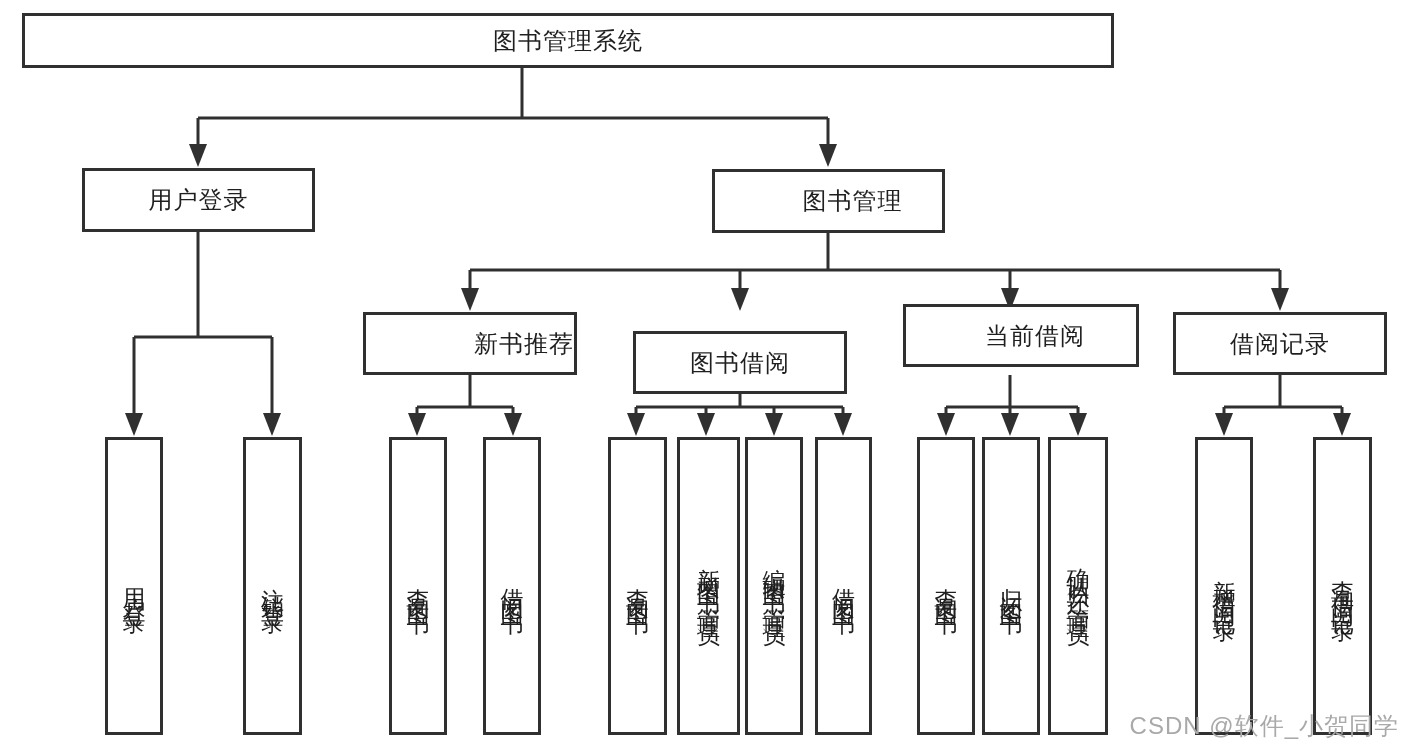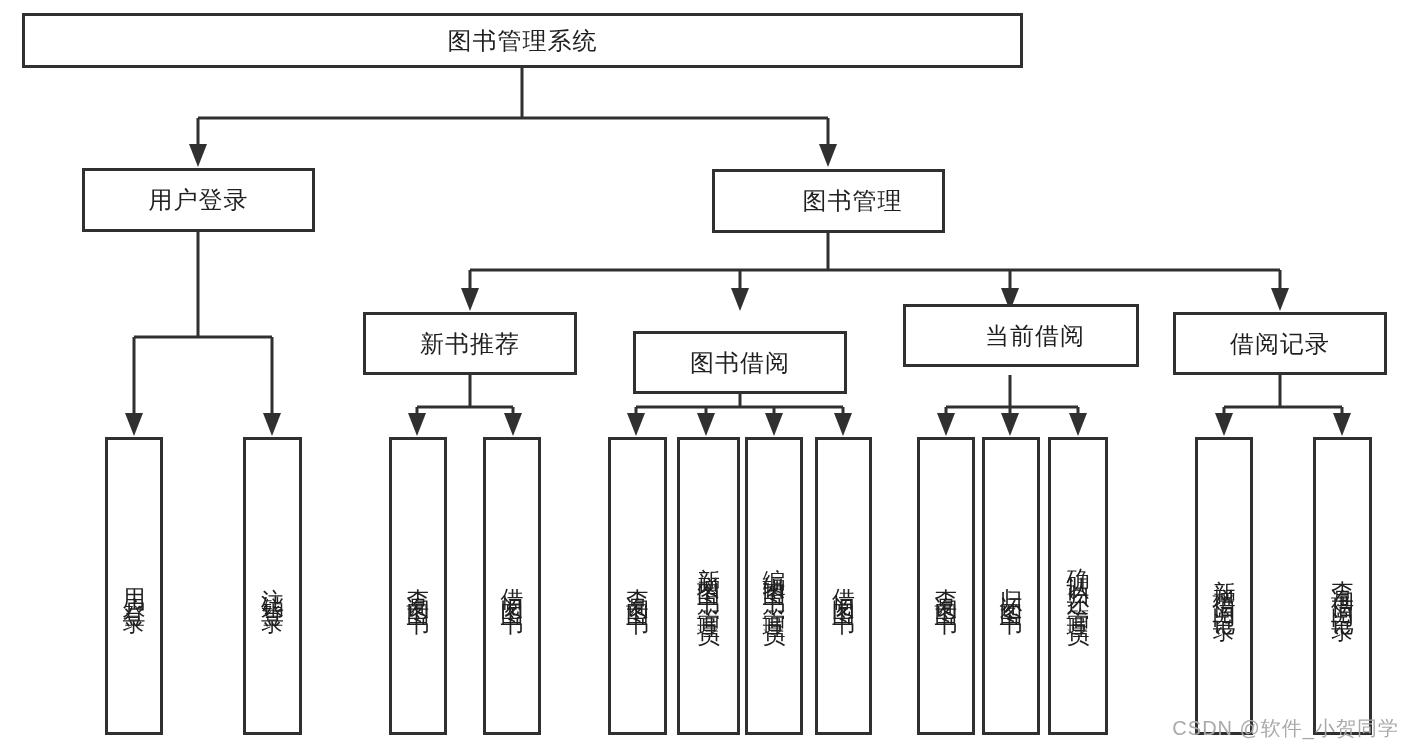--- a/index.html
+++ b/index.html
@@ -41,21 +41,21 @@
     text-orientation: mixed;
     font-size: 23px;
     letter-spacing: 8px;
     line-height: 1;
     color: #1f1f1f;
   }
   .watermark {
     position: absolute;
     right: 6px;
     bottom: 5px;
-    font-size: 20px;
+    font-size: 24px;
     color: #a9a9a9;
     white-space: nowrap;
     letter-spacing: 1px;
   }
 </style>
 </head>
 <body>
 
 <div id="canvas">
 
@@ -95,32 +95,32 @@
       <polygon points="765,413 783,413 774,436"></polygon>
       <polygon points="834,413 852,413 843,436"></polygon>
       <polygon points="937,413 955,413 946,436"></polygon>
       <polygon points="1001,413 1019,413 1010,436"></polygon>
       <polygon points="1069,413 1087,413 1078,436"></polygon>
       <polygon points="1215,413 1233,413 1224,436"></polygon>
       <polygon points="1333,413 1351,413 1342,436"></polygon>
     </g>
   </svg>
 
-  <div class="box hbox" style="left:22px; top:13px; width:1001px; height:55px;">
+  <div class="box hbox" style="left:22px; top:13px; width:1092px; height:55px;">
     <span>图书管理系统</span>
   </div>
 
   <div class="box hbox" style="left:82px; top:168px; width:233px; height:64px;">
     <span>用户登录</span>
   </div>
   <div class="box hbox" style="left:712px; top:169px; width:233px; height:64px;padding-left:48px;">
     <span>图书管理</span>
   </div>
 
-  <div class="box hbox" style="left:363px; top:312px; width:214px; height:63px;">
+  <div class="box hbox" style="left:363px; top:312px; width:214px; height:63px;justify-content:flex-end;">
     <span>新书推荐</span>
   </div>
   <div class="box hbox" style="left:633px; top:312px; width:214px; height:63px;margin-top:19px;">
     <span>图书借阅</span>
   </div>
   <div class="box hbox" style="left:903px; top:304px; width:236px; height:63px;padding-left:28px;">
     <span>当前借阅</span>
   </div>
   <div class="box hbox" style="left:1173px; top:312px; width:214px; height:63px;">
     <span>借阅记录</span>

